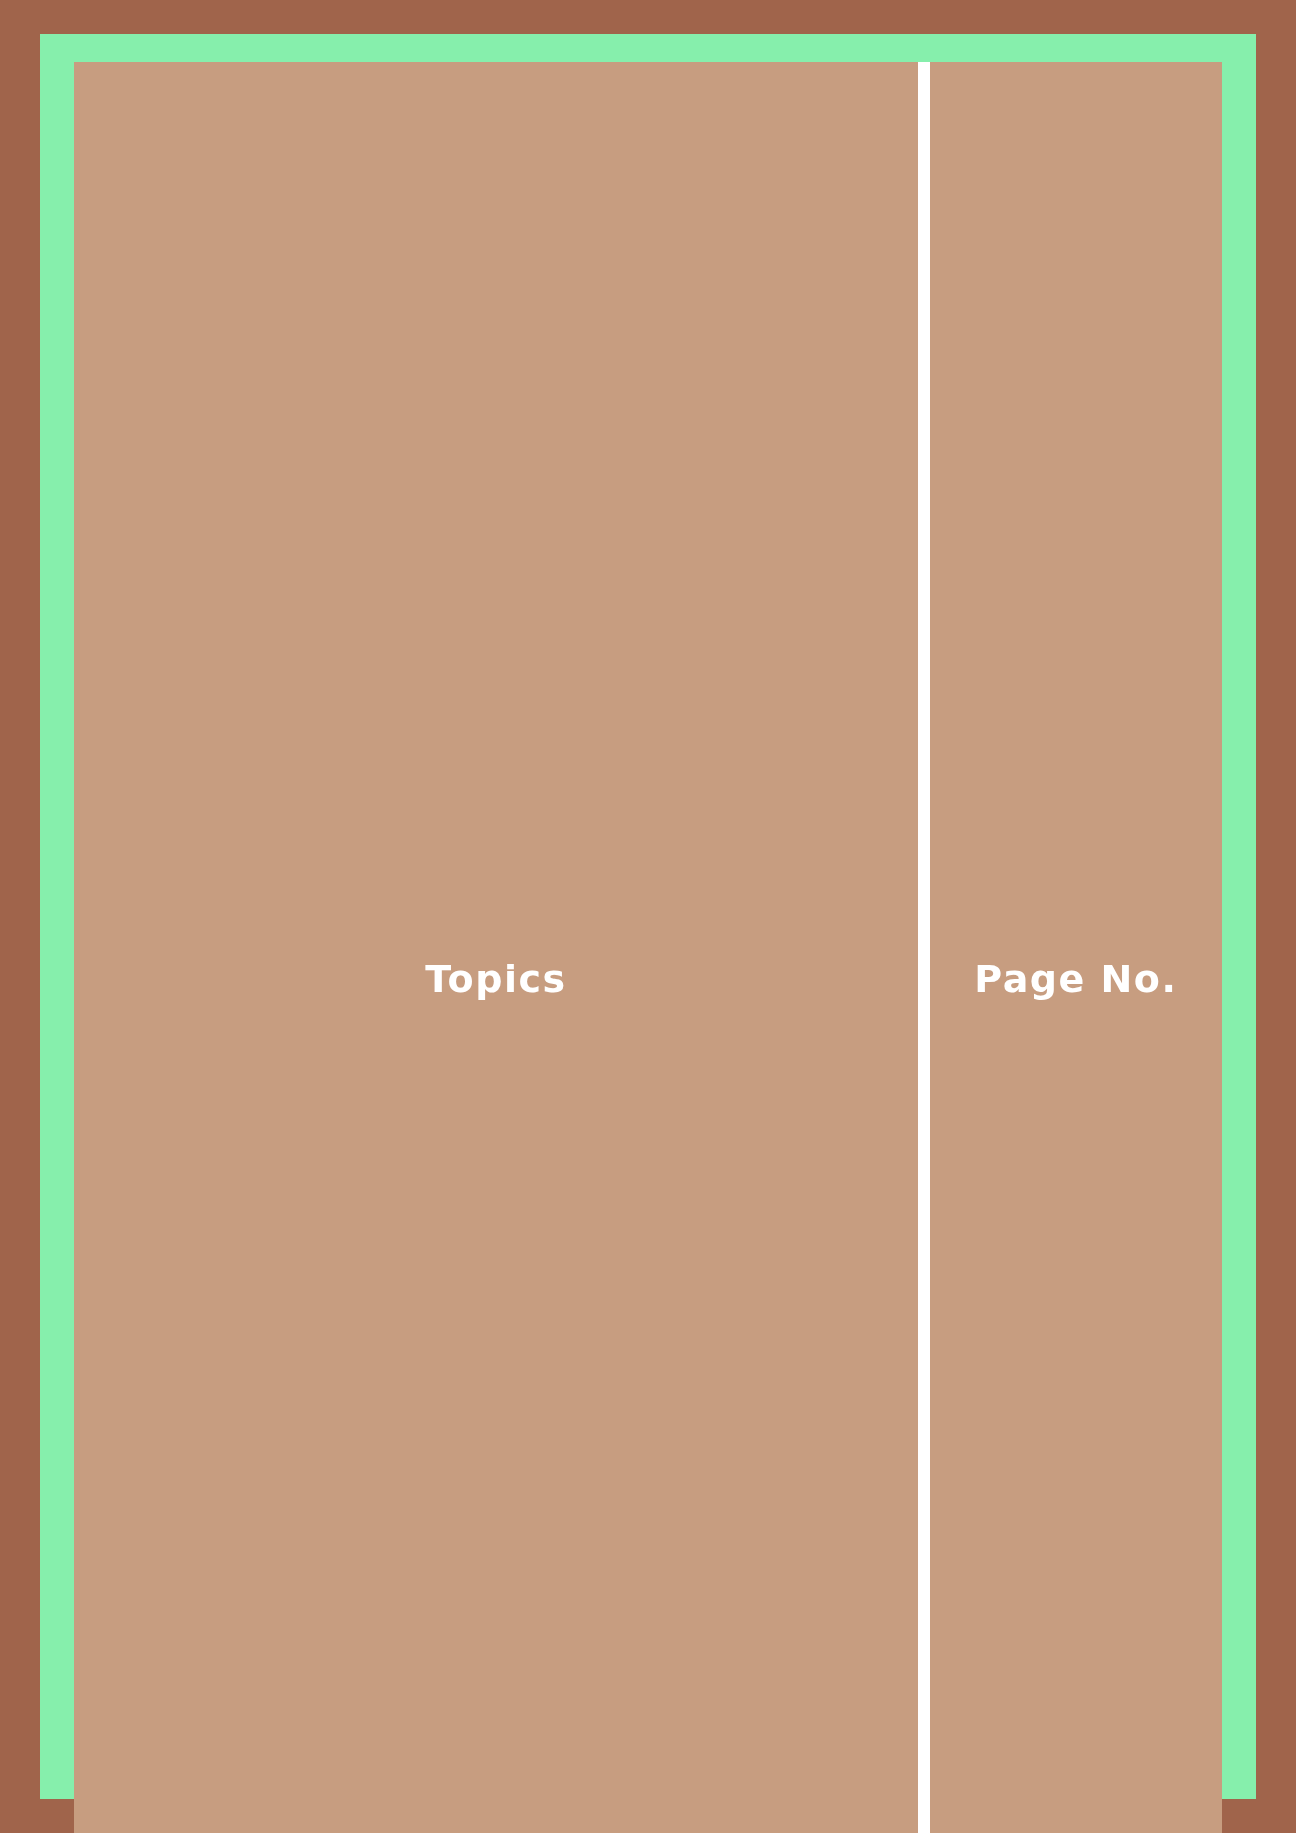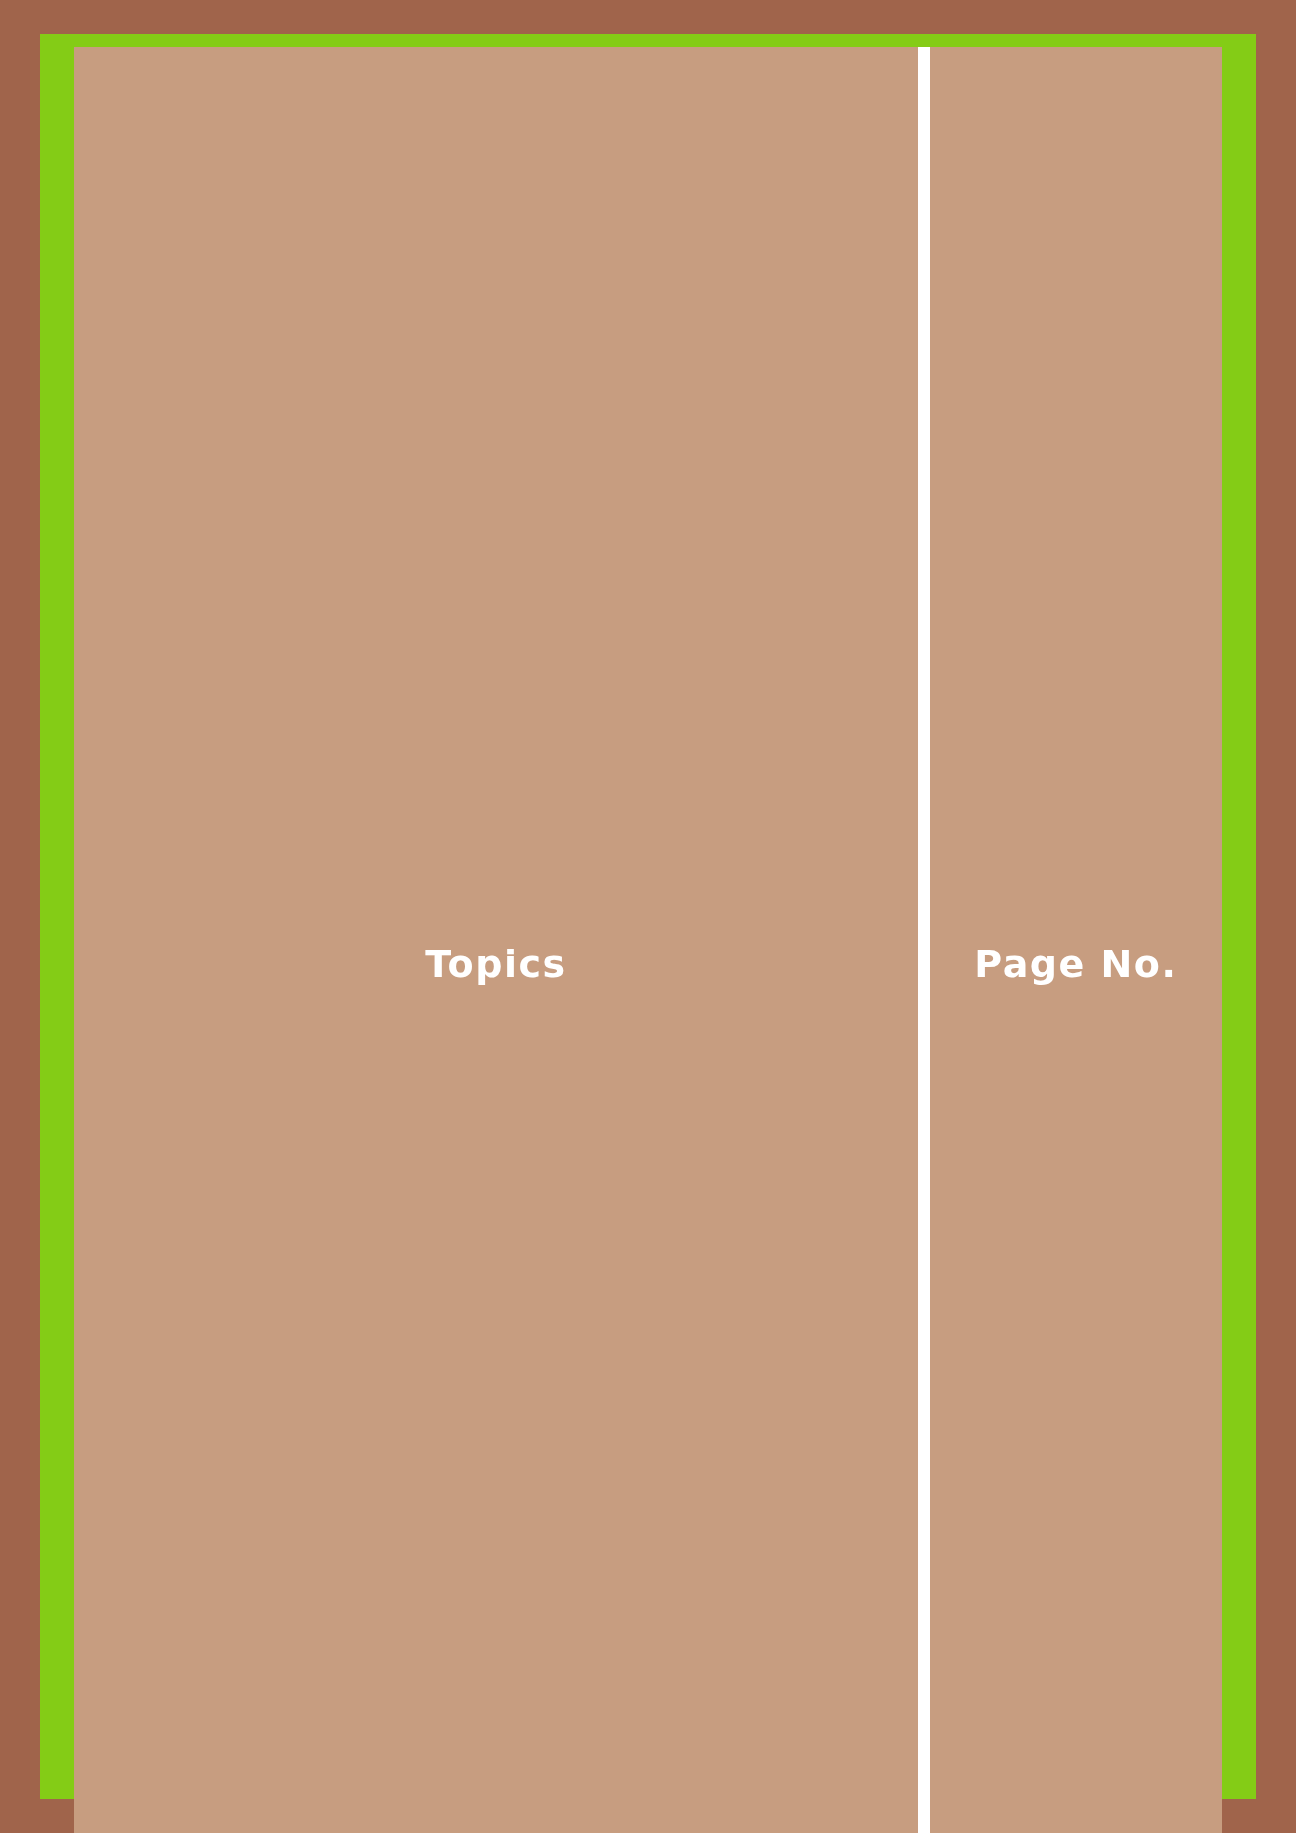--- a/index.html
+++ b/index.html
@@ -13,22 +13,22 @@
     position: relative;
     width: 1296px;
     height: 1833px;
     background: #a0644b;
     padding: 34px 40px 34px 40px;
   }
   .sheet {
     position: relative;
     width: 100%;
     height: 100%;
-    background: #84cc16;
-    padding: 4px 34px 0 34px;
+    background: #86efac;
+    padding: 19px 34px 0 34px;
     display: flex;
     flex-direction: column;
   }
   table.toc {
     width: 100%;
     border-collapse: separate;
     border-spacing: 0 9px;
     table-layout: fixed;
   }
   table.toc col.c1 { width: 73.5%; }

